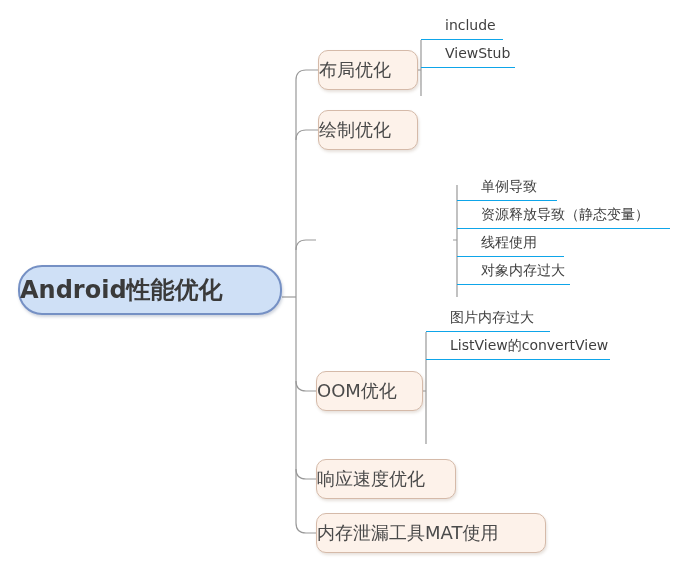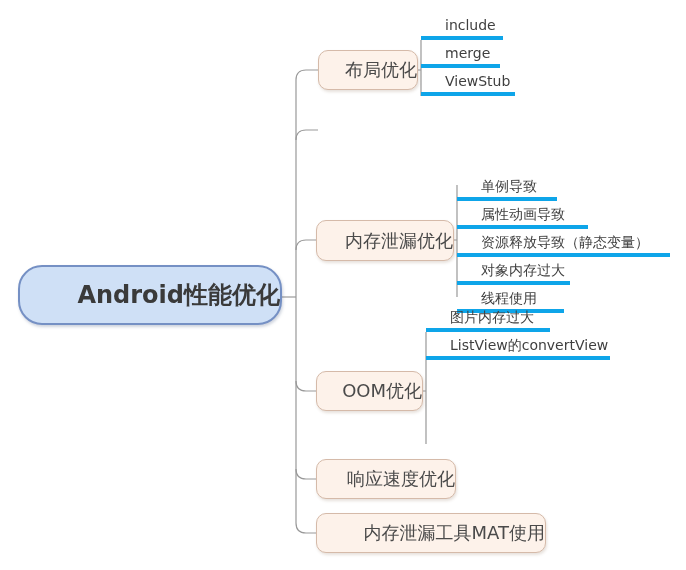--- a/index.html
+++ b/index.html
@@ -8,27 +8,27 @@
     width:686px;height:570px;
     background:#ffffff;
     font-family:"DejaVu Sans","Liberation Sans",sans-serif;
     overflow:hidden;
   }
   #wires{position:absolute;left:0;top:0;width:686px;height:570px;}
   #wires path{fill:none;stroke:#999999;stroke-width:1.2;}
 
   .node{
     position:absolute;
-    display:flex;align-items:center;justify-content:flex-end;
+    display:flex;align-items:center;justify-content:flex-start;
     box-sizing:border-box;
     white-space:nowrap;
     cursor:default;
   }
   .root-node{
-    left:18px;top:265px;width:264px;height:60px;
+    left:18px;top:265px;width:264px;height:50px;
     background:#cfe0f6;
     border:2px solid #7590c4;
     border-radius:24px;
     font-size:24px;font-weight:bold;color:#3a3a3a;
     box-shadow:1px 2px 3px rgba(60,80,120,0.25);
   }
   .branch-node{
     background:#fdf2ea;
     border:1.5px solid #d5baa9;
     border-radius:10px;
@@ -44,21 +44,21 @@
 
   .child-group{position:absolute;}
   .g1{left:421px;top:12px;}
   .g3{left:457px;top:173px;}
   .g4{left:426px;top:304px;}
   .child-row{
     box-sizing:border-box;
     height:28px;
     line-height:27px;
     padding-left:24px;
-    border-bottom:4px solid #0ea5e9;
+    border-bottom:1px solid #0ea5e9;
     font-size:14px;color:#3f3f3f;
     white-space:nowrap;
     overflow:visible;
   }
 </style>
 </head>
 <body>
 
 <div id="canvas">
 
@@ -74,60 +74,54 @@
     <path d="M 422 391 H 426 M 426 332 V 444"></path>
   </svg>
 
   <div class="node root-node">
     <span>Android性能优化</span>
   </div>
 
   <div class="node branch-node b1">
     <span>布局优化</span>
   </div>
-  <div class="node branch-node b3">
-    <span>内存泄漏优化</span>
+  <div class="node branch-node b2">
+    <span>绘制优化</span>
   </div>
   <div class="node branch-node b5">
     <span>响应速度优化</span>
   </div>
   <div class="node branch-node b4">
     <span>OOM优化</span>
   </div>
   <div class="node branch-node b6">
     <span>内存泄漏工具MAT使用</span>
   </div>
 
   <div class="child-group g1">
     <div class="child-row" style="width:82px">
       <span>include</span>
     </div>
-    <div class="child-row" style="width:79px">
-      <span>merge</span>
-    </div>
     <div class="child-row" style="width:94px">
       <span>ViewStub</span>
     </div>
   </div>
 
   <div class="child-group g3">
     <div class="child-row" style="width:100px">
       <span>单例导致</span>
     </div>
-    <div class="child-row" style="width:131px">
-      <span>属性动画导致</span>
-    </div>
     <div class="child-row" style="width:213px">
       <span>资源释放导致（静态变量）</span>
     </div>
+    <div class="child-row" style="width:107px">
+      <span>线程使用</span>
+    </div>
     <div class="child-row" style="width:113px">
       <span>对象内存过大</span>
-    </div>
-    <div class="child-row" style="width:107px">
-      <span>线程使用</span>
     </div>
   </div>
 
   <div class="child-group g4">
     <div class="child-row" style="width:124px">
       <span>图片内存过大</span>
     </div>
     <div class="child-row" style="width:184px">
       <span>ListView的convertView</span>
     </div>

